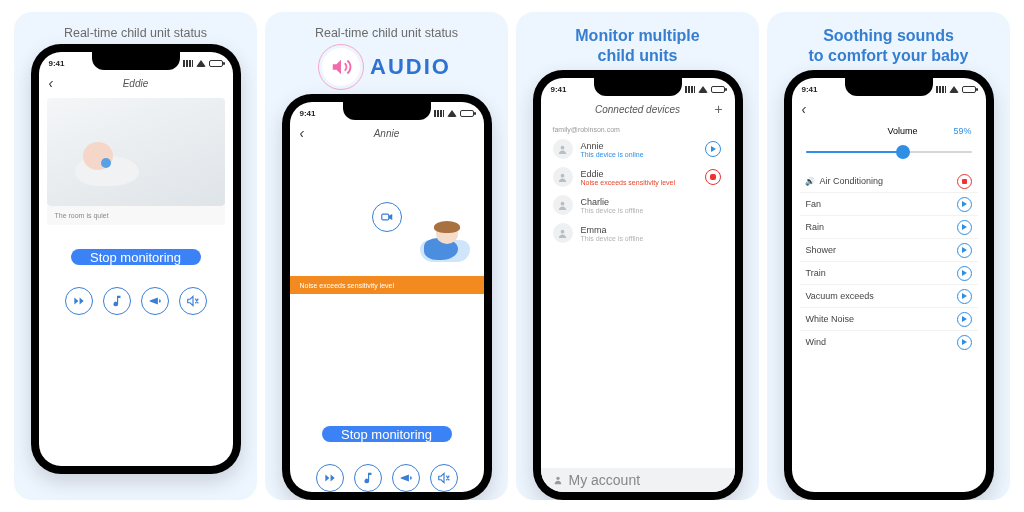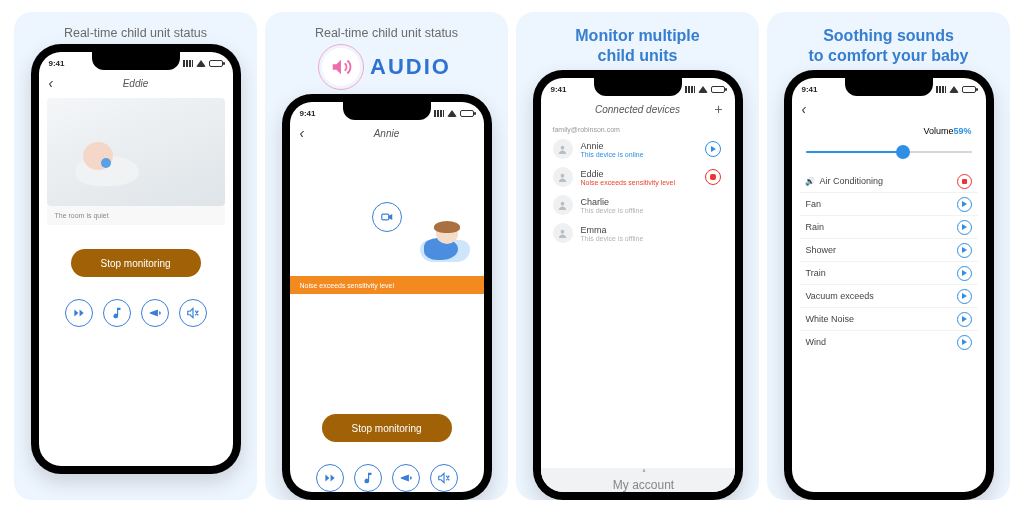--- a/index.html
+++ b/index.html
@@ -115,23 +115,23 @@
   .baby {
     position:absolute; left:28px; top:40px; width:70px; height:50px;
   }
   .baby .head{position:absolute;left:8px;top:4px;width:30px;height:28px;background:#f4d7c8;border-radius:50%;}
   .baby .body{position:absolute;left:0;top:18px;width:64px;height:30px;background:#f0f2f4;border-radius:40% 50% 50% 40%/60% 60% 50% 50%;}
   .baby .pac{position:absolute;left:26px;top:20px;width:10px;height:10px;background:#58a1e6;border-radius:50%;}
   .quiet-caption {
     margin:0 8px; padding:6px 8px; font-size:7px; color:#8a8a8a; background:#f8f8f8;
   }
   .stop-btn {
-    margin: 24px auto 0 auto; width: 130px; height: 28px;
-    background:#a16207; color:#fff; border-radius:16px;
-    display:flex;align-items:center;justify-content:center; font-size:10px;
+    margin: 24px auto 0 auto; width: 130px; height: 16px;
+    background:#3b82f6; color:#fff; border-radius:16px;
+    display:flex;align-items:center;justify-content:center; font-size:13px;
   }
   .ctl-row {
     display:flex; gap:10px; justify-content:center; margin-top:22px;
   }
   .ctl {
     width:28px;height:28px;border:1.5px solid #3a7fd6;border-radius:50%;
     display:flex;align-items:center;justify-content:center;
   }
   .ctl svg{width:14px;height:14px;fill:#3a7fd6;}
   
@@ -174,26 +174,26 @@
   .sub-off{color:#b3b3b3;}
   .dev .action{
     position:absolute; right:8px; width:16px;height:16px;border:1.5px solid #2f8fe4;border-radius:50%;
     display:flex;align-items:center;justify-content:center;
   }
   .action.play::after{content:"";border-left:5px solid #2f8fe4;border-top:3.5px solid transparent;border-bottom:3.5px solid transparent;margin-left:1px;}
   .action.rec{border-color:#e33;}
   .action.rec::after{content:"";width:6px;height:6px;background:#e33;border-radius:2px;}
   .account-bar{
     position:absolute;bottom:0;left:0;right:0;height:24px;background:#f1f2f3;
-    display:flex;align-items:center;gap:6px;padding-left:12px;font-size:12px;color:#878787;flex-direction:column;
+    display:flex;align-items:center;gap:6px;padding-left:12px;font-size:14px;color:#878787;
   }
   .account-bar svg{width:10px;height:10px;fill:#9a9a9a;}
   
   .vol-row{display:flex;justify-content:flex-end;align-items:center;padding:6px 14px 0 14px;font-size:9px;}
-  .vol-row .pct{color:#2f8fe4;font-weight:700;}
+  .vol-row .pct{color:#2f8fe4;font-weight:400;padding-left:36px;}
   .slider{ position:relative; margin:8px 14px 6px 14px; height:16px;}
   .slider .track{position:absolute;top:7px;left:0;right:0;height:2px;background:#d6d6d6;border-radius:2px;}
   .slider .fill{position:absolute;top:7px;left:0;height:2px;background:#2f8fe4;border-radius:2px;}
   .slider .thumb{position:absolute;top:1px;width:14px;height:14px;background:#2f8fe4;border-radius:50%;transform:translateX(-50%);}
   .sound-list{padding:4px 8px;}
   .sound{
     display:flex;justify-content:space-between;align-items:center;
     padding:3.5px 6px;font-size:9px;color:#444;border-bottom:1px solid #f2f2f2;
   }
   .sound:last-child{border-bottom:none;}

